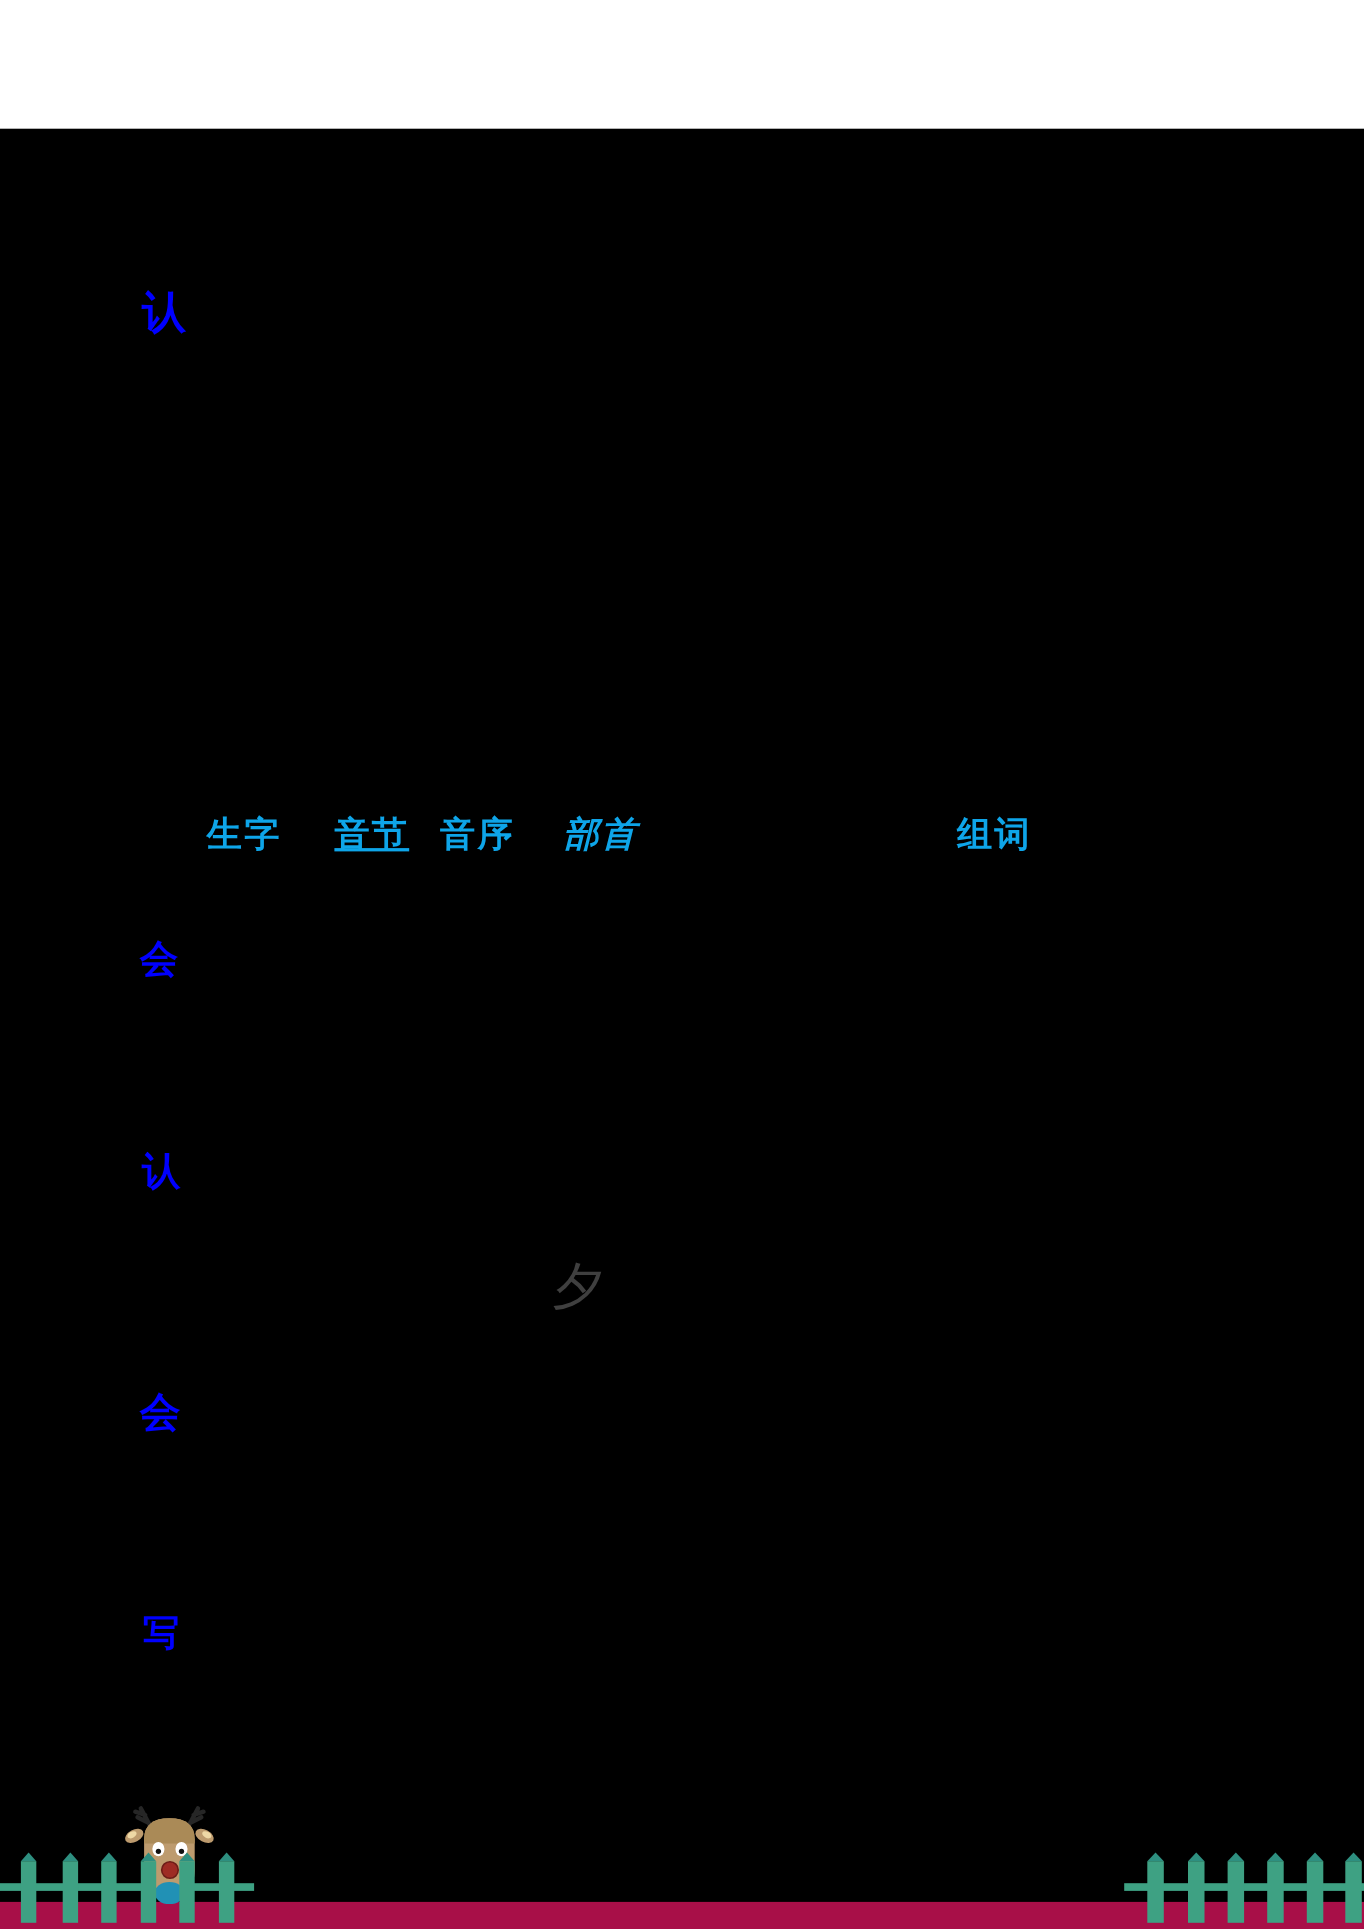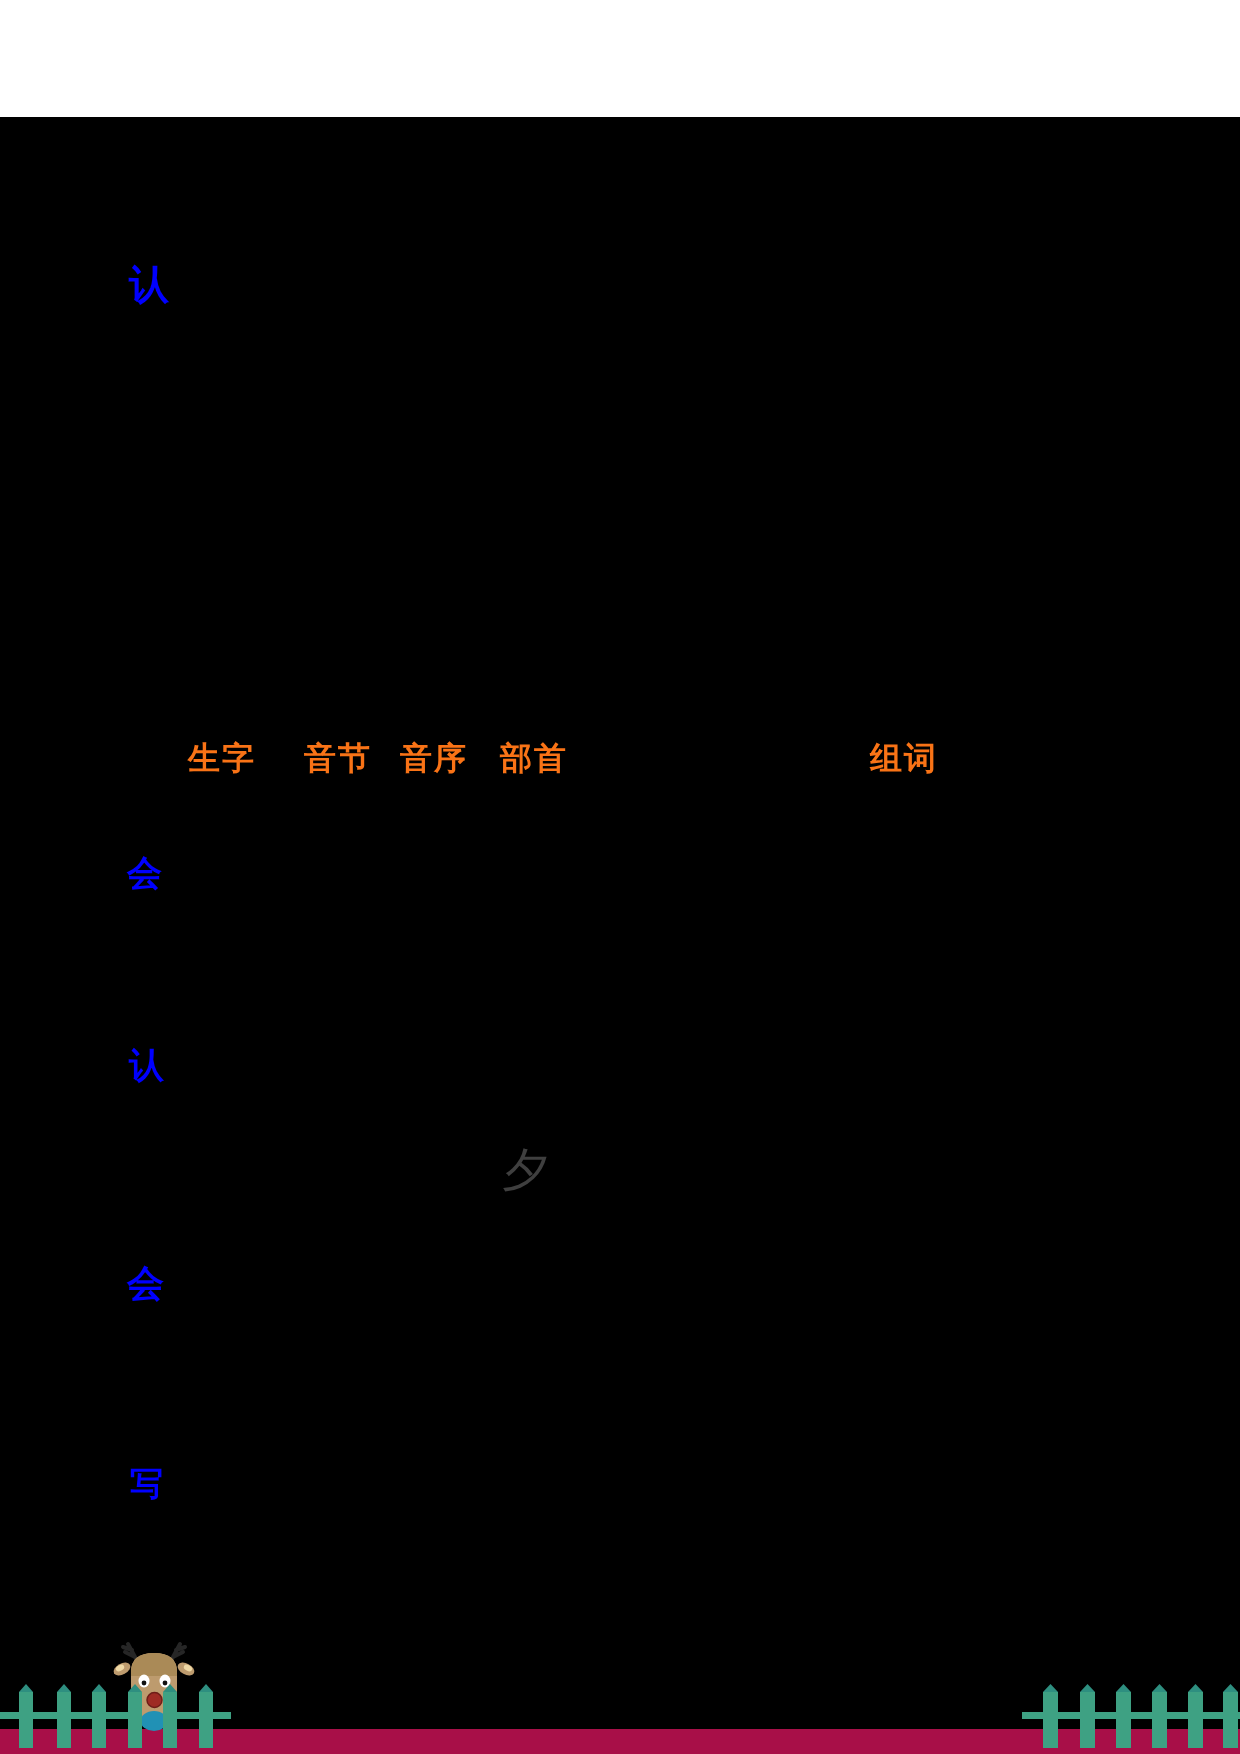--- a/index.html
+++ b/index.html
@@ -14,42 +14,42 @@
   #top-band{
     position:absolute;left:0;top:0;width:1240px;height:117px;
     background:#ffffff;
   }
   .blue-char{
     color:#0000ff;
     font-family:"DejaVu Sans", sans-serif;
     font-weight:bold;
   }
   .tbl-head{
-    color:#f97316;
+    color:#0ea5e9;
     font-family:"Liberation Serif", "DejaVu Serif", serif;
     font-weight:bold;
     font-size:32px;
     letter-spacing:2px;
     top:742px;
   }
   #trace-char{
     color:#3f3f3f;
     font-family:"DejaVu Serif", serif;
     font-size:47px;
     left:502px;top:1146px;
   }
   #ren-1{left:129px;top:264px;font-size:40px;}
   #hui-1{left:127px;top:856px;font-size:35px;}
   #ren-2{left:129px;top:1048px;font-size:35px;}
   #hui-2{left:127px;top:1265px;font-size:37px;}
   #xie-1{left:130px;top:1467px;font-size:33px;}
   #th-1{left:188px;}
-  #th-2{left:304px;}
+  #th-2{left:304px;text-decoration:underline;}
   #th-3{left:400px;}
-  #th-4{left:500px;}
+  #th-4{left:512px;font-style:italic;}
   #th-5{left:870px;}
   #crimson-band{
     position:absolute;left:0;top:1729px;width:1240px;height:25px;
     background:#a80f48;
   }
   #decor-svg{
     position:absolute;left:0;top:1630px;width:1240px;height:124px;
   }
 </style>
 </head>

